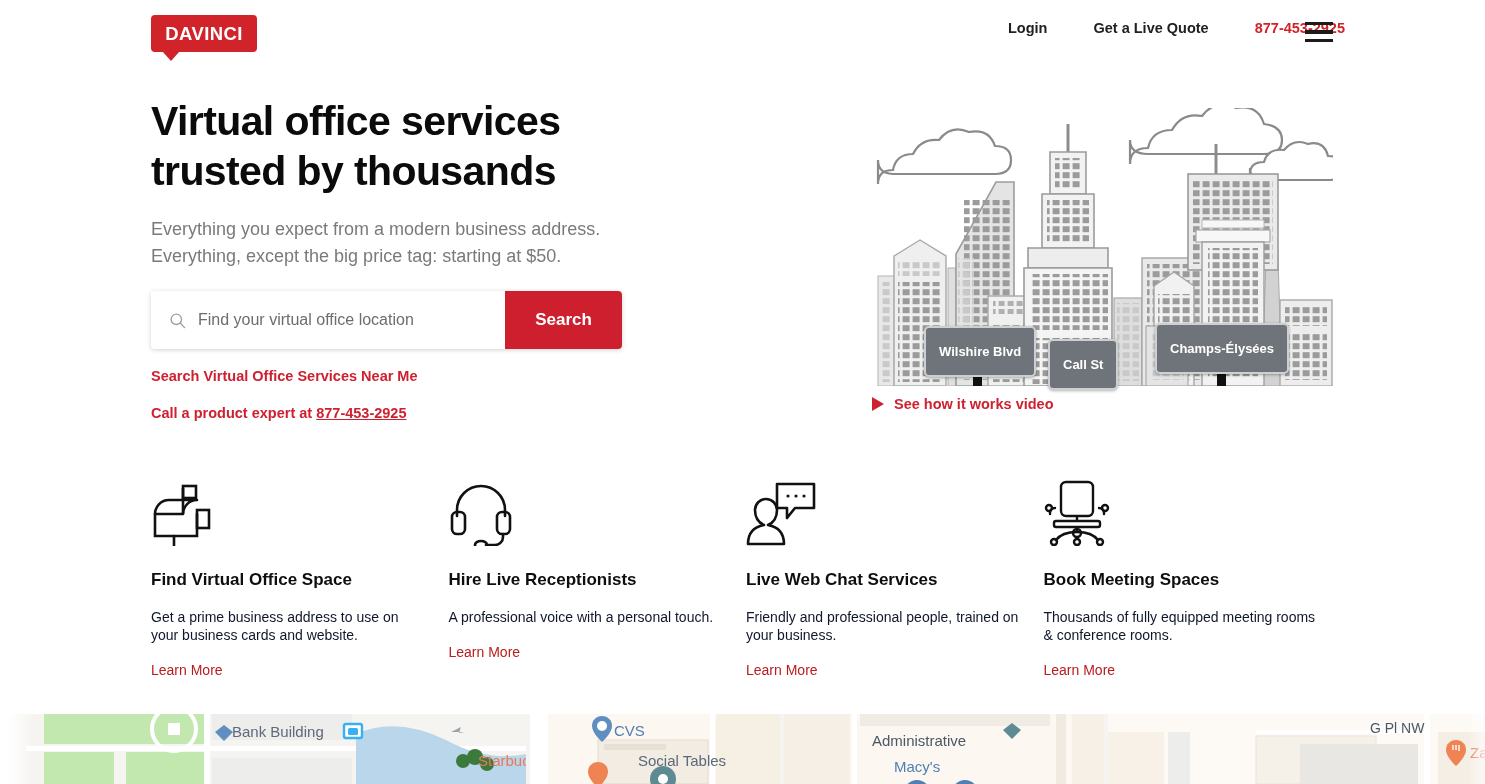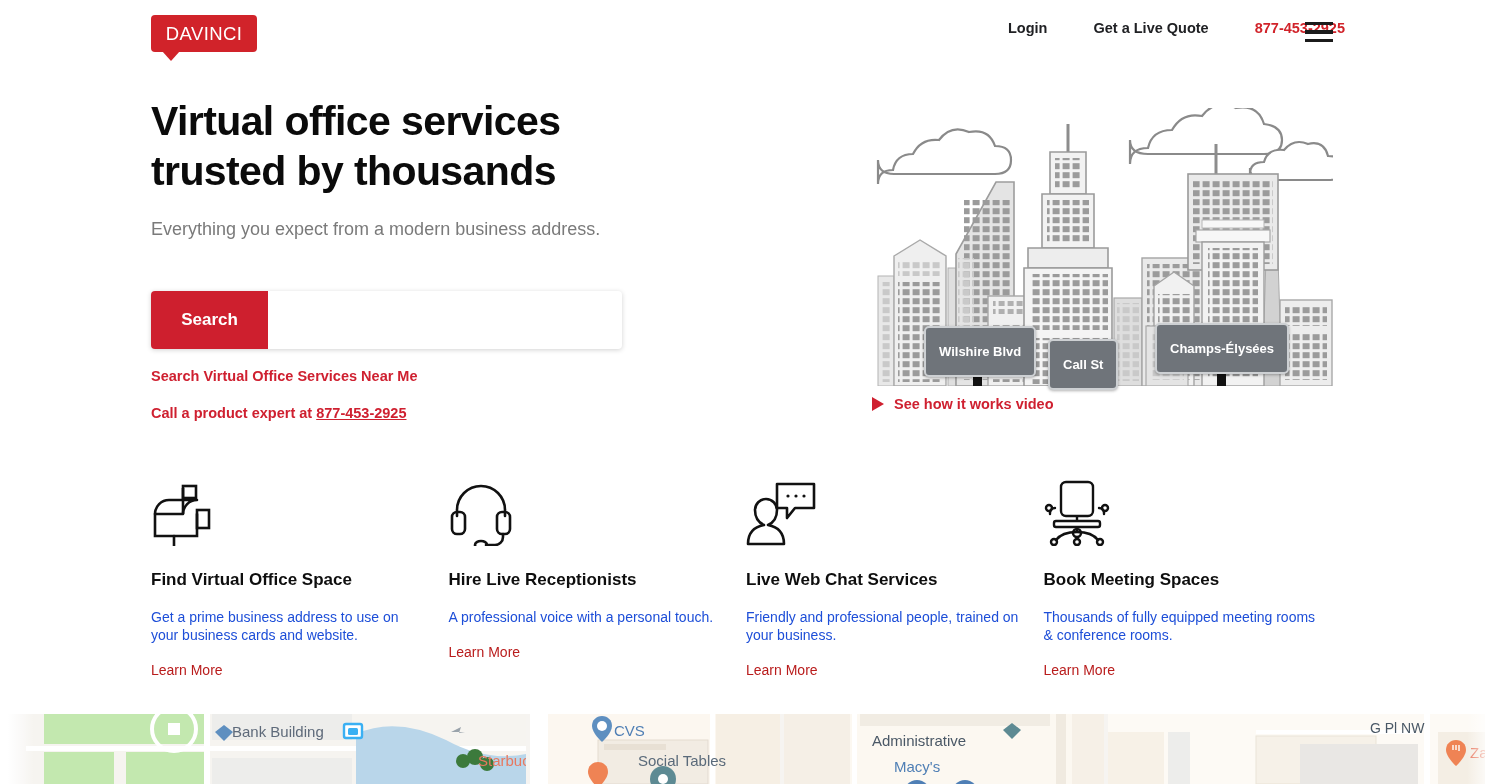--- a/index.html
+++ b/index.html
@@ -18,21 +18,21 @@
     background: #fff;
   }
   .logo {
     position: absolute; left: 151px; top: 15px;
     width: 106px; height: 37px;
     background: #d1232a;
     border-radius: 4px;
     display: flex; align-items: center; justify-content: center;
   }
   .logo-text {
-    color: #ffffff; font-size: 18.5px; font-weight: 400;
+    color: #ffffff; font-size: 18.5px; font-weight: 700;
     letter-spacing: 0.4px;
   }
   .logo-tail {
     position: absolute; left: 162px; top: 51px;
     width: 0; height: 0;
     border-left: 9px solid transparent;
     border-right: 9px solid transparent;
     border-top: 10px solid #d1232a;
   }
   .nav {
@@ -117,21 +117,21 @@
   .play-tri {
     width: 0; height: 0; border-left: 12px solid #cf2030;
     border-top: 7.5px solid transparent; border-bottom: 7.5px solid transparent;
   }
 
   
   .cards { position: absolute; left: 151px; top: 480px; width: 1190px; display: flex; }
   .card { width: 303px; }
   .card-icon { height: 66px; margin-bottom: 24px; display:flex; align-items:flex-end; }
   .card-title { font-size: 17px; font-weight: bold; color: #0e0e0e; }
-  .card-desc { margin-top: 18px; font-size: 14px; line-height: 18px; color: #1d4ed8; width: 275px; }
+  .card-desc { margin-top: 18px; font-size: 14px; line-height: 18px; color: #0f172a; width: 275px; }
   .card-link { display:inline-block; margin-top: 18px; font-size: 14px; color: #b91c1c; text-decoration: none; }
 
   
   .mapstrip {
     position: absolute; left: 8px; top: 714px; width: 1485px; height: 70px;
     overflow: hidden; background: #f6f4f1;
   }
   .map-tile { position: absolute; top: 0; height: 70px; overflow: hidden; }
   .map-label {
     position: absolute; font-size: 15px; color: #5e6a7a;
@@ -169,23 +169,31 @@
     </div>
   </div>
 
   <div class="hero-left">
     <h1 class="headline">
       <span>Virtual office services</span><br>
       <span>trusted by thousands</span>
     </h1>
     <p class="subhead">
       <span>Everything you expect from a modern business address.</span><br>
+      <span>Everything, except the big price tag: starting at $50.</span>
     </p>
 
     <div class="searchbar">
+      <div class="search-field">
+        <svg class="search-icon" viewBox="0 0 24 24" fill="none" stroke="#9aa0a6" stroke-width="1.7">
+          <circle cx="10.5" cy="10.5" r="6.6"></circle>
+          <line x1="15.6" y1="15.6" x2="21" y2="21" stroke-linecap="round"></line>
+        </svg>
+        <input class="search-input" type="text" placeholder="Find your virtual office location" style="">
+      </div>
       <button class="search-btn">Search</button>
     </div>
 
     <a href="#" class="near-me">Search Virtual Office Services Near Me</a>
 
     <div class="expert">
       <span>Call a product expert at </span><a href="#">877-453-2925</a>
     </div>
   </div>
 

